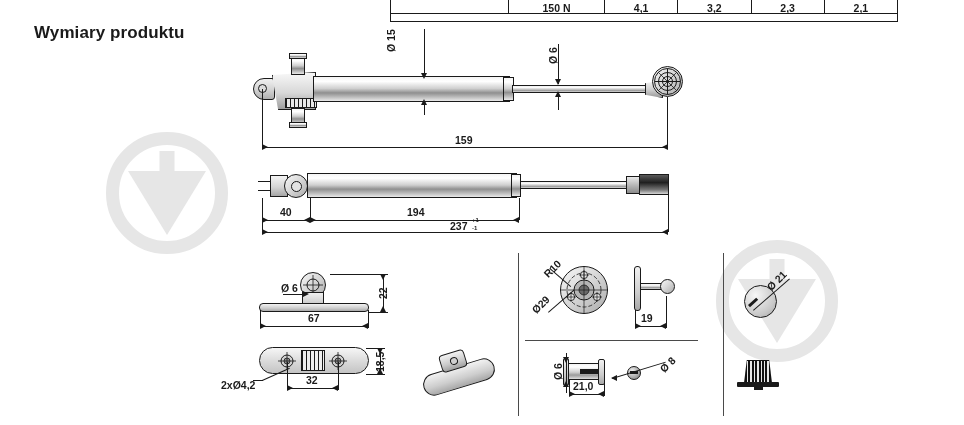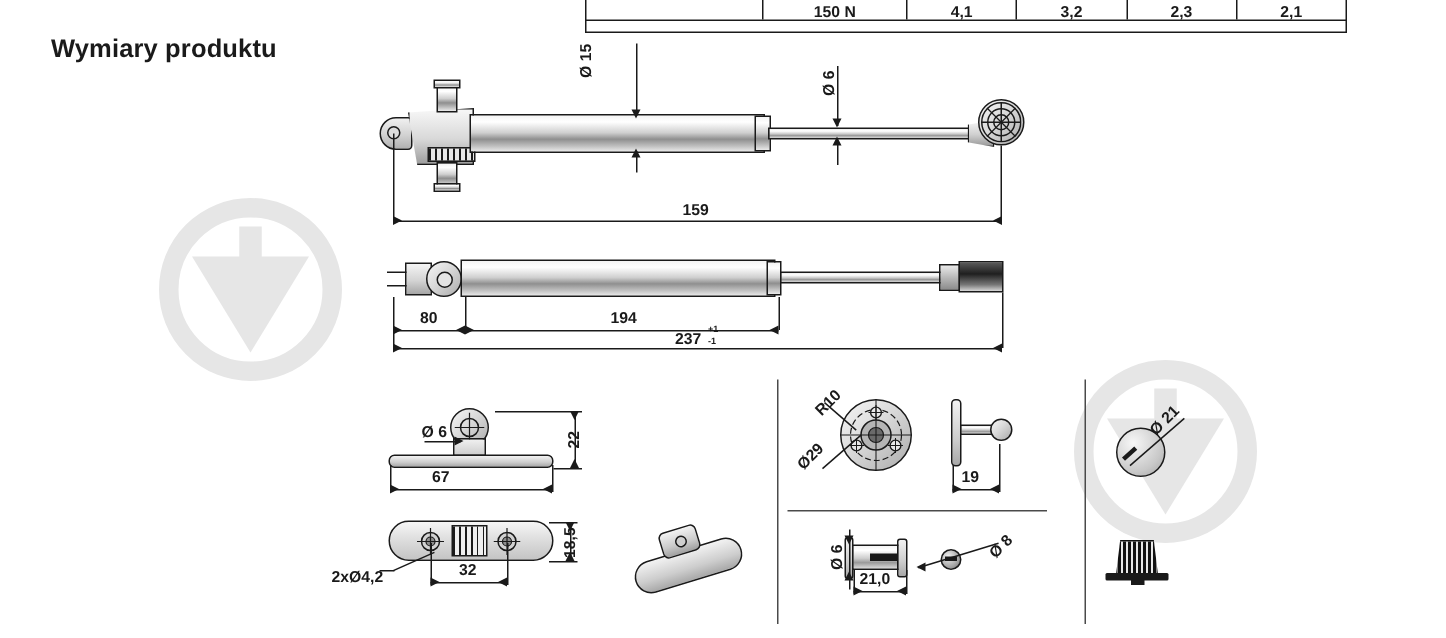--- a/index.html
+++ b/index.html
@@ -168,21 +168,21 @@
             border:1px solid #1a1a1a;box-sizing:border-box;
             background:linear-gradient(to bottom,#5a5a5a,#1f1f1f 40%,#777 78%,#d6d6d6);"></div>
 <div class="ln vl" style="left:668px;top:195px;height:37px;"></div>
 <div class="ln vl" style="left:262px;top:198px;height:34px;"></div>
 <div class="ln vl" style="left:310px;top:198px;height:22px;"></div>
 <div class="ln vl" style="left:519px;top:198px;height:22px;"></div>
 
 <div class="ln hl" style="left:262px;top:220px;width:48px;"></div>
 <div class="arrR" style="left:262px;top:217px;"></div>
 <div class="arrL" style="left:304px;top:217px;"></div>
-<div class="dimtxt" style="left:280px;top:207px;">80</div>
+<div class="dimtxt" style="left:280px;top:207px;">40</div>
 
 <div class="ln hl" style="left:310px;top:220px;width:209px;"></div>
 <div class="arrR" style="left:310px;top:217px;"></div>
 <div class="arrL" style="left:513px;top:217px;"></div>
 <div class="dimtxt" style="left:407px;top:207px;">194</div>
 
 <div class="ln hl" style="left:262px;top:232px;width:406px;"></div>
 <div class="arrR" style="left:262px;top:229px;"></div>
 <div class="arrL" style="left:662px;top:229px;"></div>
 <div class="dimtxt" style="left:450px;top:221px;">237</div>
@@ -209,21 +209,21 @@
 <div class="arrU" style="left:380px;top:306px;"></div>
 <div class="ln hl" style="left:330px;top:274px;width:58px;"></div>
 <div class="ln hl" style="left:369px;top:312px;width:19px;"></div>
 <div class="dimtxt rot90" style="left:378px;top:299px;">22</div>
 
 <div class="ln vl" style="left:260px;top:310px;height:18px;"></div>
 <div class="ln vl" style="left:368px;top:310px;height:18px;"></div>
 <div class="ln hl" style="left:260px;top:326px;width:108px;"></div>
 <div class="arrR" style="left:260px;top:323px;"></div>
 <div class="arrL" style="left:362px;top:323px;"></div>
-<div class="dimtxt" style="left:288px;top:313px;">67</div>
+<div class="dimtxt" style="left:308px;top:313px;">67</div>
 
 <div class="flatplate" style="left:259px;top:347px;width:110px;height:27px;border-radius:14px;
             background:linear-gradient(to bottom,#f6f6f6,#dcdcdc 50%,#c4c4c4);"></div>
 <svg style="position:absolute;left:278px;top:352px;" width="18" height="18">
   <circle cx="9" cy="9" r="6" fill="#d2d2d2" stroke="#1a1a1a" stroke-width="1"></circle>
   <circle cx="9" cy="9" r="3" fill="#8e8e8e" stroke="#1a1a1a" stroke-width="0.8"></circle>
   <line x1="0" y1="9" x2="18" y2="9" stroke="#1a1a1a" stroke-width="0.8"></line>
   <line x1="9" y1="0" x2="9" y2="18" stroke="#1a1a1a" stroke-width="0.8"></line>
 </svg>
 <svg style="position:absolute;left:329px;top:352px;" width="18" height="18">

